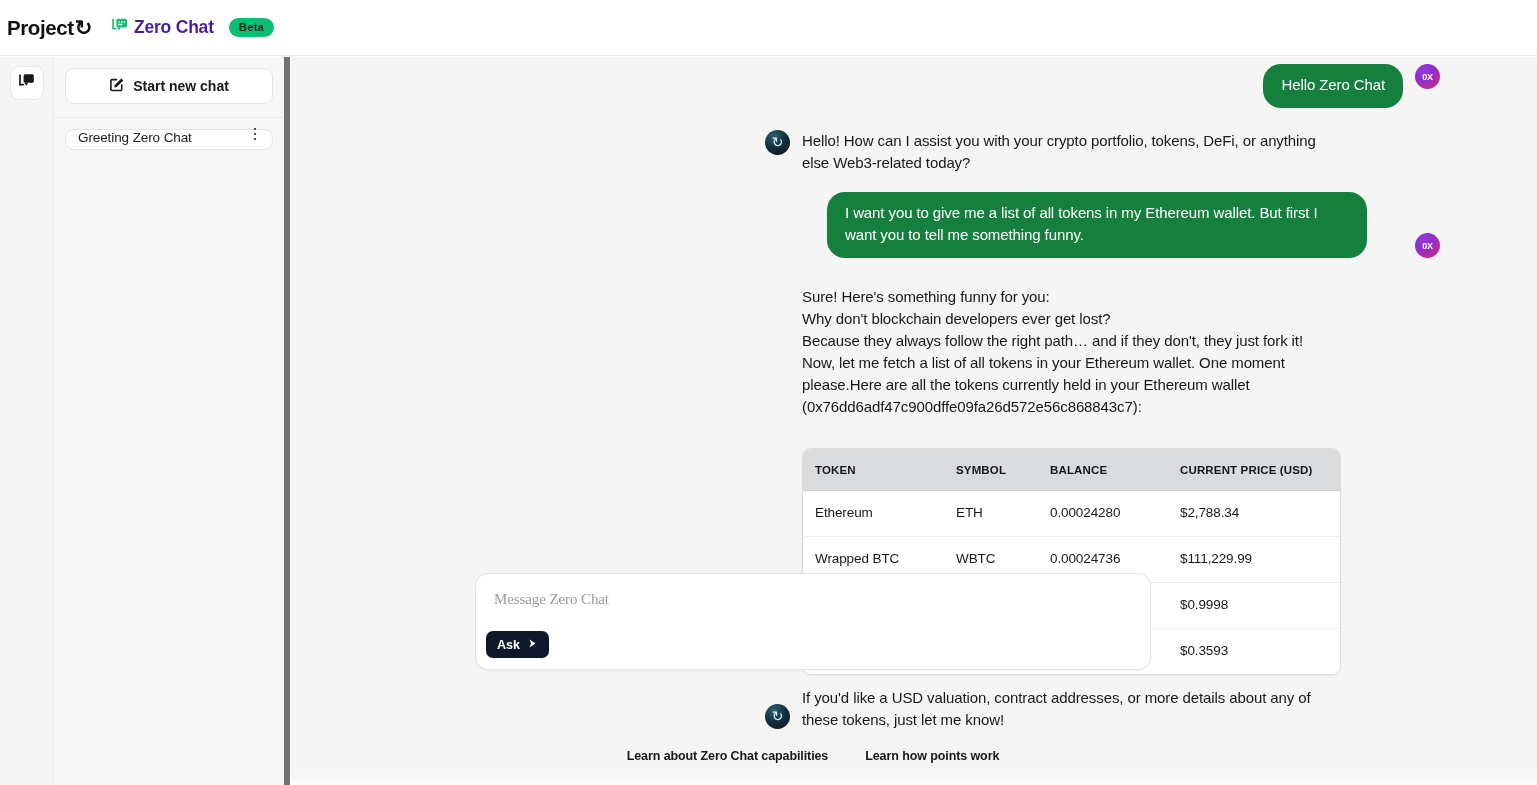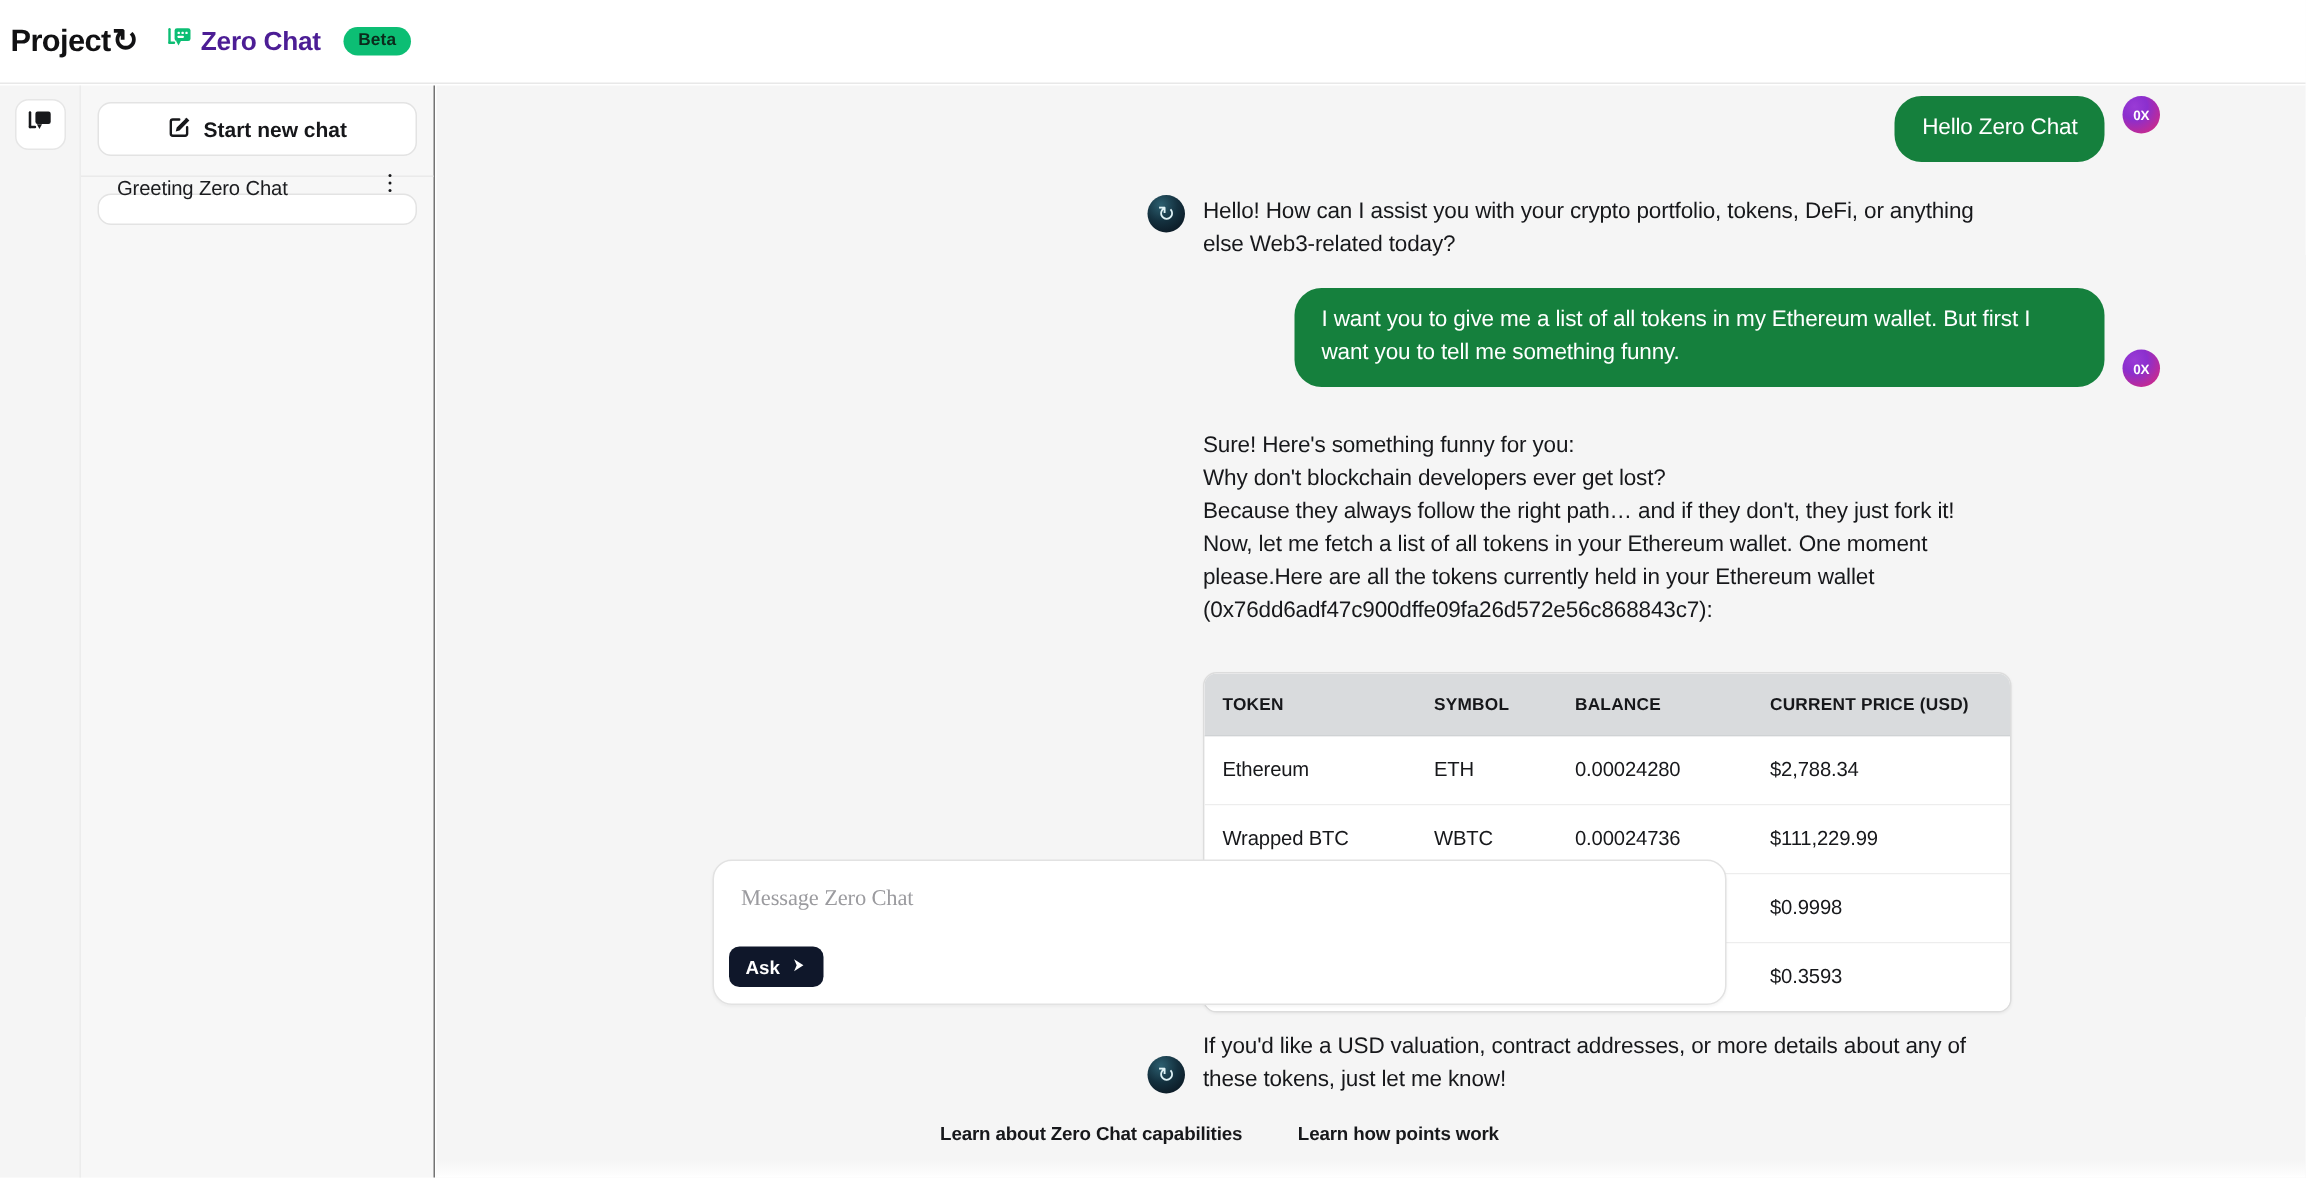--- a/index.html
+++ b/index.html
@@ -83,21 +83,21 @@
     align-items: center;
     justify-content: center;
     cursor: pointer;
   }
 
   .sidebar {
     position: absolute;
     top: 57px; left: 54px;
     width: 236px; height: 728px;
     background: #f7f7f7;
-    border-right: 1px solid #737373;
+    border-right: 6px solid #737373;
   }
   .sidebar-top {
     padding: 11px 11px 13px;
     border-bottom: 1px solid #eaeaea;
   }
   .new-chat {
     width: 100%;
     height: 36px;
     background: #ffffff;
     border: 1px solid #e3e3e3;
@@ -114,21 +114,21 @@
   .chat-list { padding: 11px 11px 0; }
   .chat-item {
     width: 100%;
     height: 21px;
     background: #ffffff;
     border: 1px solid #e3e3e3;
     border-radius: 9px;
     display: flex;
     align-items: flex-end;
     justify-content: space-between;
-    padding: 0 8px 16px 12px;
+    padding: 0 8px 4px 12px;
     cursor: pointer;
   }
   .chat-item-label {
     font-size: 13.5px;
     color: #1b1c1f;
     font-weight: 400;
     letter-spacing: -0.1px;
   }
   .kebab {
     width: 18px; height: 22px;
@@ -376,21 +376,21 @@
     <div class="row bot" style="margin-top:22px;">
       <div class="avatar bot">
         <span class="bot-glyph">↻</span>
       </div>
       <div class="bot-text">
         <span class="ln">Hello! How can I assist you with your crypto portfolio, tokens, DeFi, or anything</span>
         <span class="ln">else Web3-related today?</span>
       </div>
     </div>
 
-    <div class="row user" style="margin-top:18px;">
+    <div class="row user" style="margin-top:18px;gap:36px;">
       <div class="bubble-user">I want you to give me a list of all tokens in my Ethereum wallet. But first I want you to tell me something funny.</div>
       <div class="avatar user" style="align-self:flex-end;">0X</div>
     </div>
 
     <div class="row bot" style="margin-top:28px;">
       <div class="avatar bot" style="visibility:hidden;">
         <span class="bot-glyph">↻</span>
       </div>
       <div class="bot-text">
         <span class="ln">Sure! Here's something funny for you:</span>

